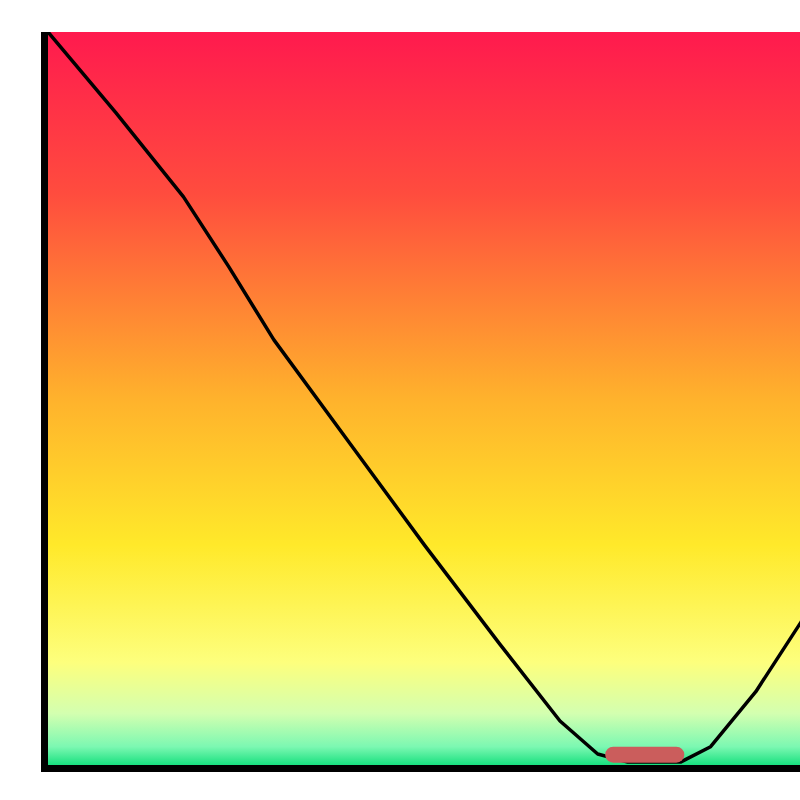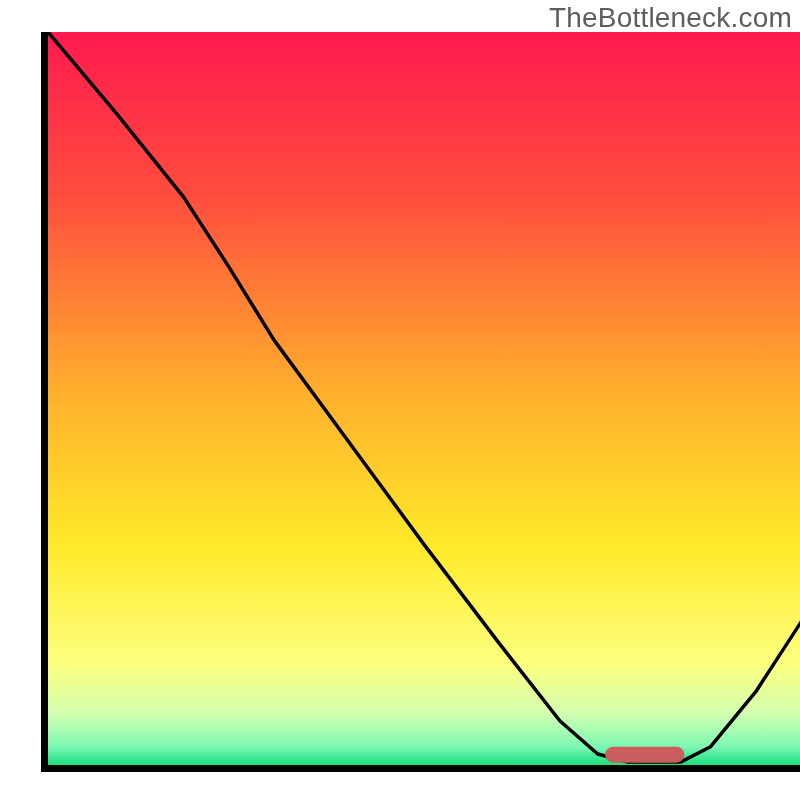--- a/index.html
+++ b/index.html
@@ -49,21 +49,20 @@
   }
   .marker {
     fill: #cb5d5c;
     stroke: none;
   }
 </style>
 </head>
 <body>
 
 <div class="frame">
-  <div class="watermark">TheBottleneck.com</div>
 
   <div class="plot-wrap">
     <svg viewBox="0 0 753 733" preserveAspectRatio="none">
       <defs>
         <linearGradient id="bg-grad" x1="0" y1="0" x2="0" y2="1">
             <stop offset="0%" stop-color="#ff1a4e"></stop>
             <stop offset="22%" stop-color="#ff4c3e"></stop>
             <stop offset="50%" stop-color="#ffb22c"></stop>
             <stop offset="70%" stop-color="#ffe92a"></stop>
             <stop offset="86%" stop-color="#fdff7d"></stop>

